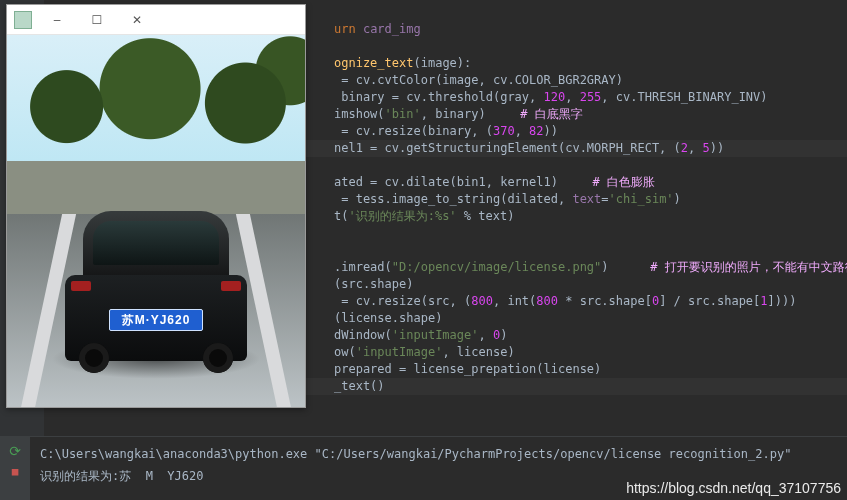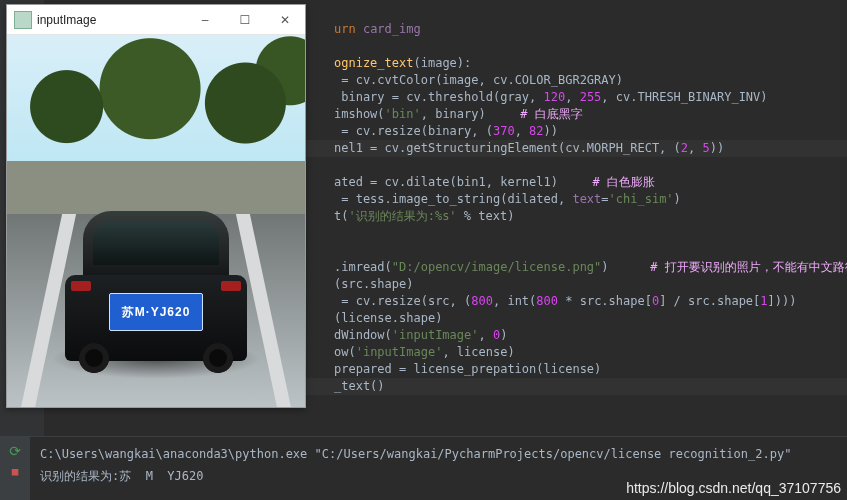--- a/index.html
+++ b/index.html
@@ -172,21 +172,21 @@
     border-radius: 18px 18px 2px 2px;
   }
   .car .tail {
     position:absolute; width:20px; height:10px; top:70px;
     background: #a42020; border-radius:2px;
   }
   .car .tail.left { left:6px; }
   .car .tail.right { right:6px; }
   .plate {
     position:absolute; left:50%; transform:translateX(-50%);
-    bottom:30px; width:94px; height:38px;
+    bottom:30px; width:94px; height:22px;
     background:#1f5fd0; border:1px solid #cfe2ff; border-radius:2px;
     color:#fff; font-weight:bold; font-family: Arial, sans-serif;
     font-size:12px; letter-spacing:1px;
     display:flex; align-items:center; justify-content:center;
   }
   .wheel {
     position:absolute; bottom:-12px; width:30px; height:30px;
     background:#0a0a0a; border-radius:50%;
     box-shadow: inset 0 0 0 6px #1a1a1a;
   }
@@ -234,21 +234,20 @@
   </div>
   <div class="console-body"><span>C:\Users\wangkai\anaconda3\python.exe </span><span>"C:/Users/wangkai/PycharmProjects/opencv/license recognition_2.py"</span>
 <span>识别的结果为:苏  M  YJ620</span></div>
 </div>
 
 <div class="watermark">https://blog.csdn.net/qq_37107756</div>
 
 <div class="imgwin">
   <div class="titlebar">
     <span class="ticon"></span>
-    <span class="title">inputImage</span>
     <div class="winbtns">
       <div class="winbtn">–</div>
       <div class="winbtn">☐</div>
       <div class="winbtn">✕</div>
     </div>
   </div>
   <div class="content">
     <div class="sky"></div>
     <div class="trees"></div>
     <div class="road"></div>

